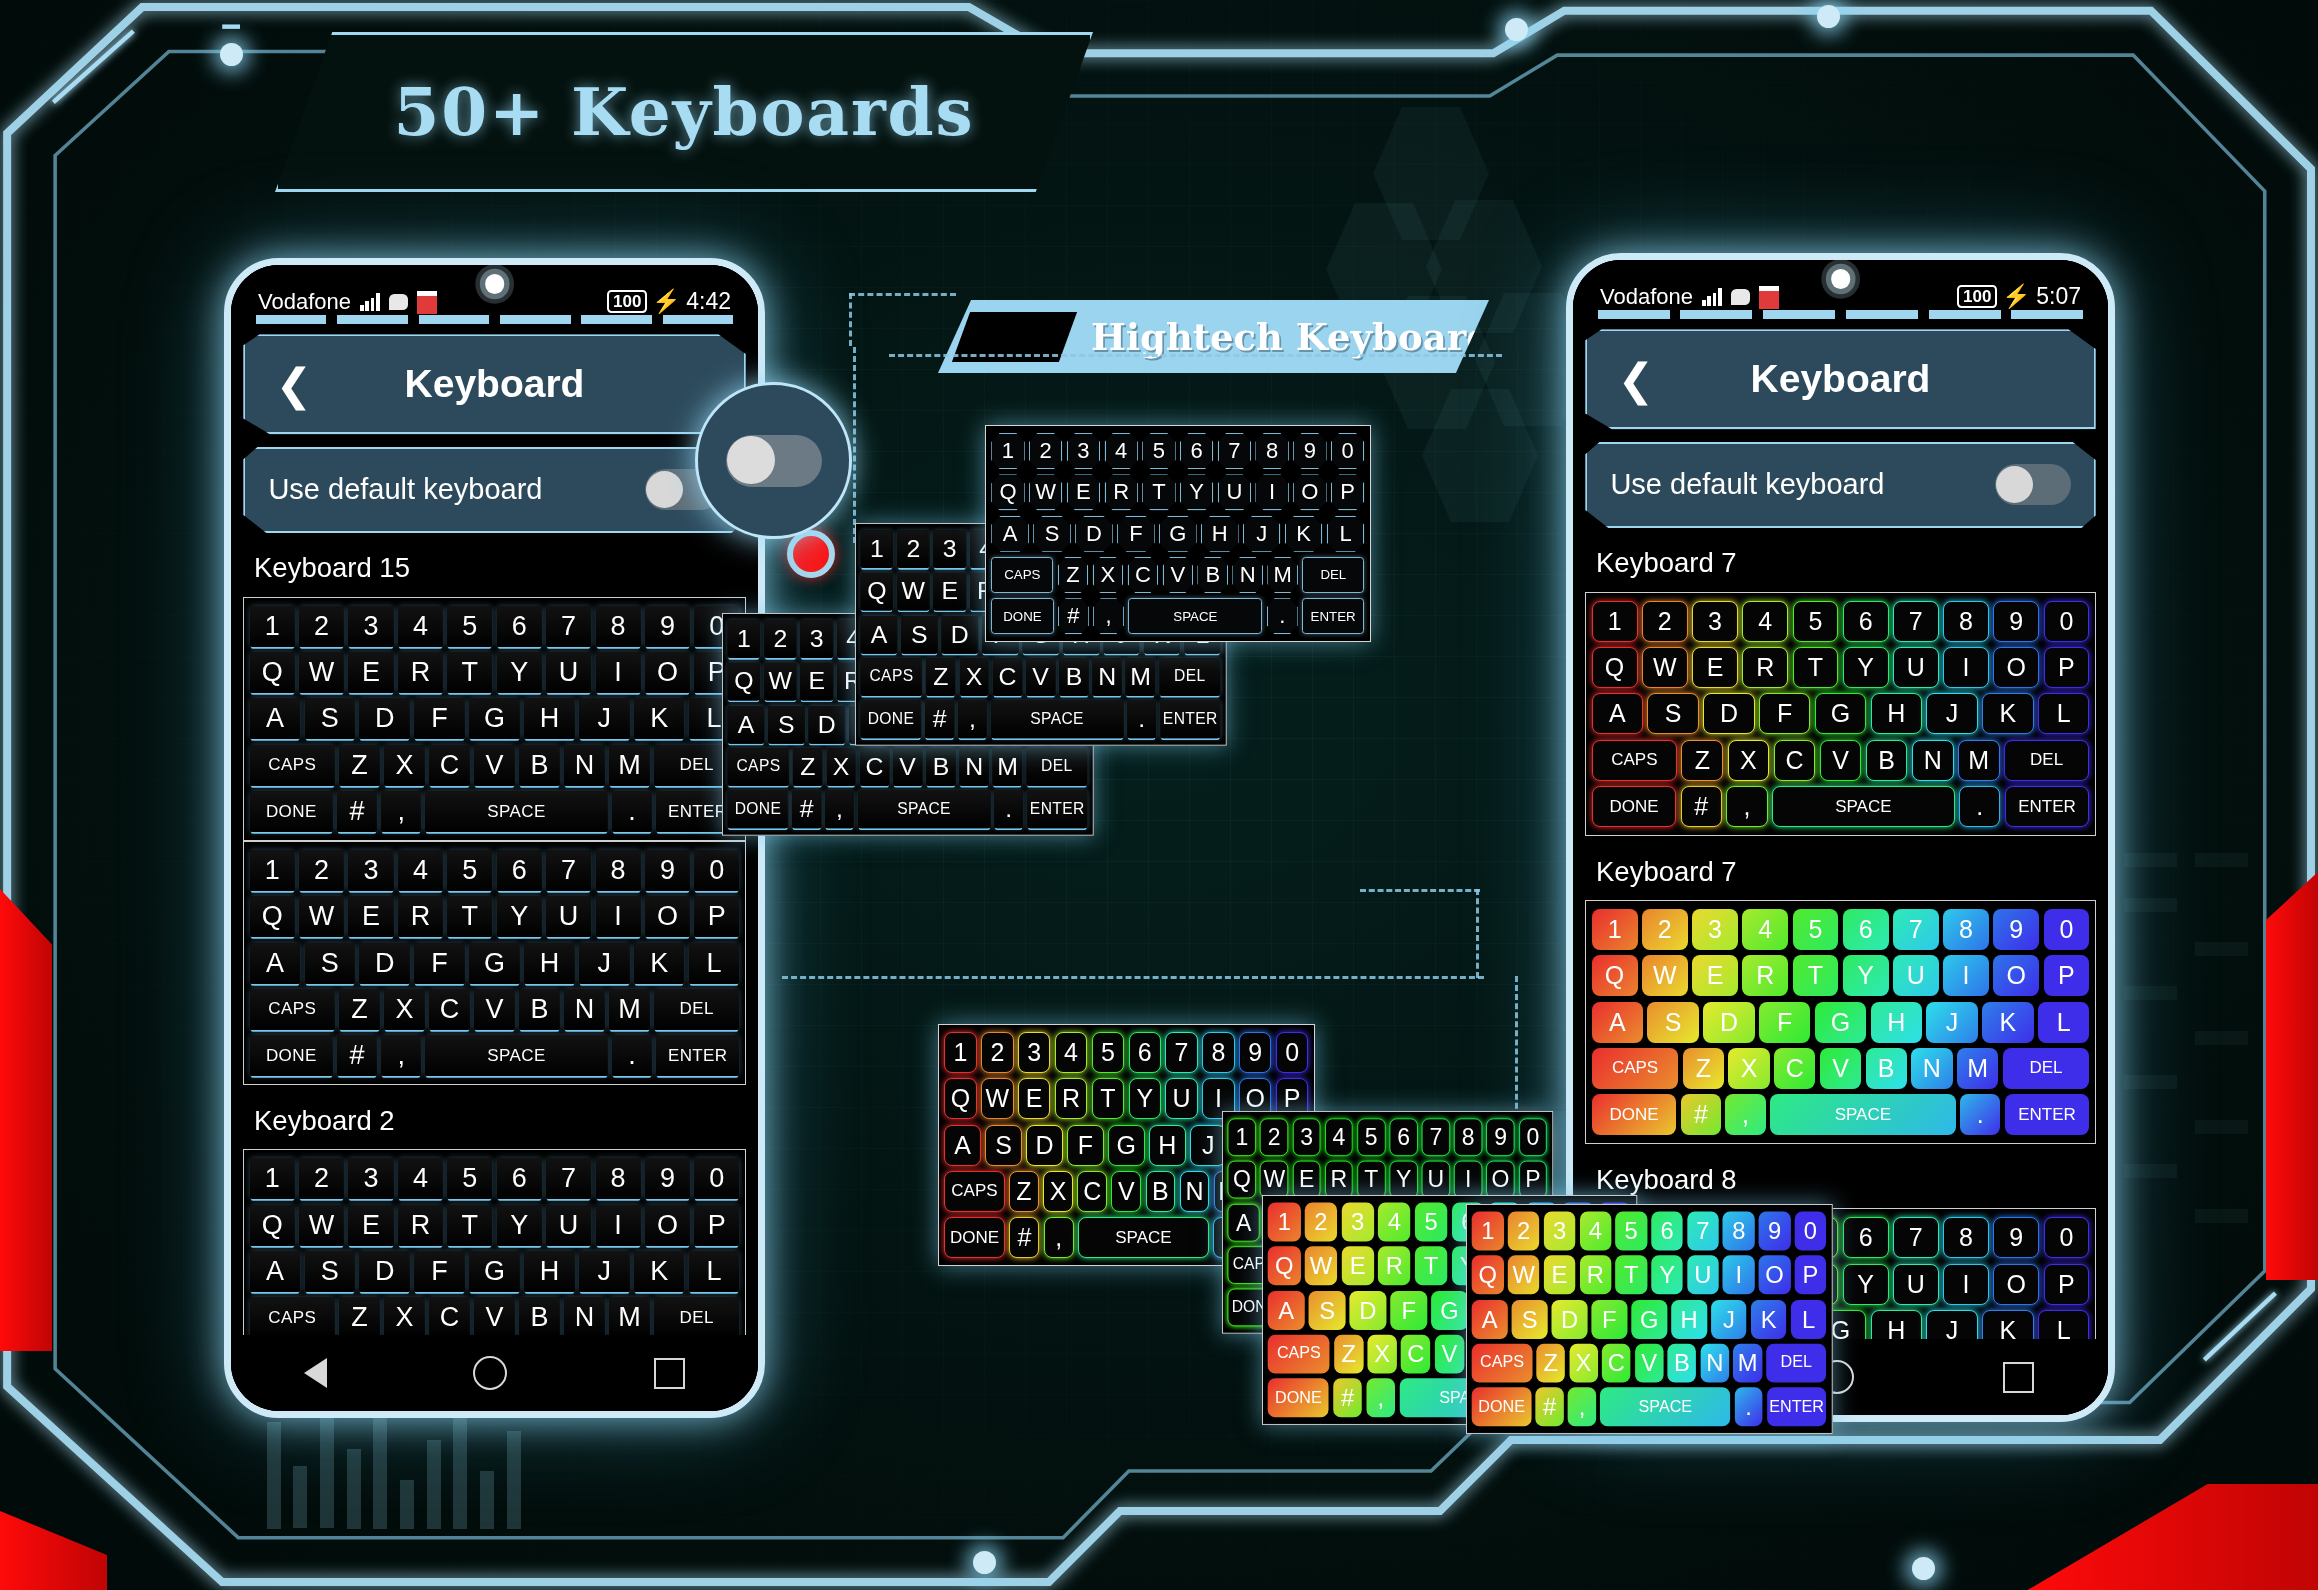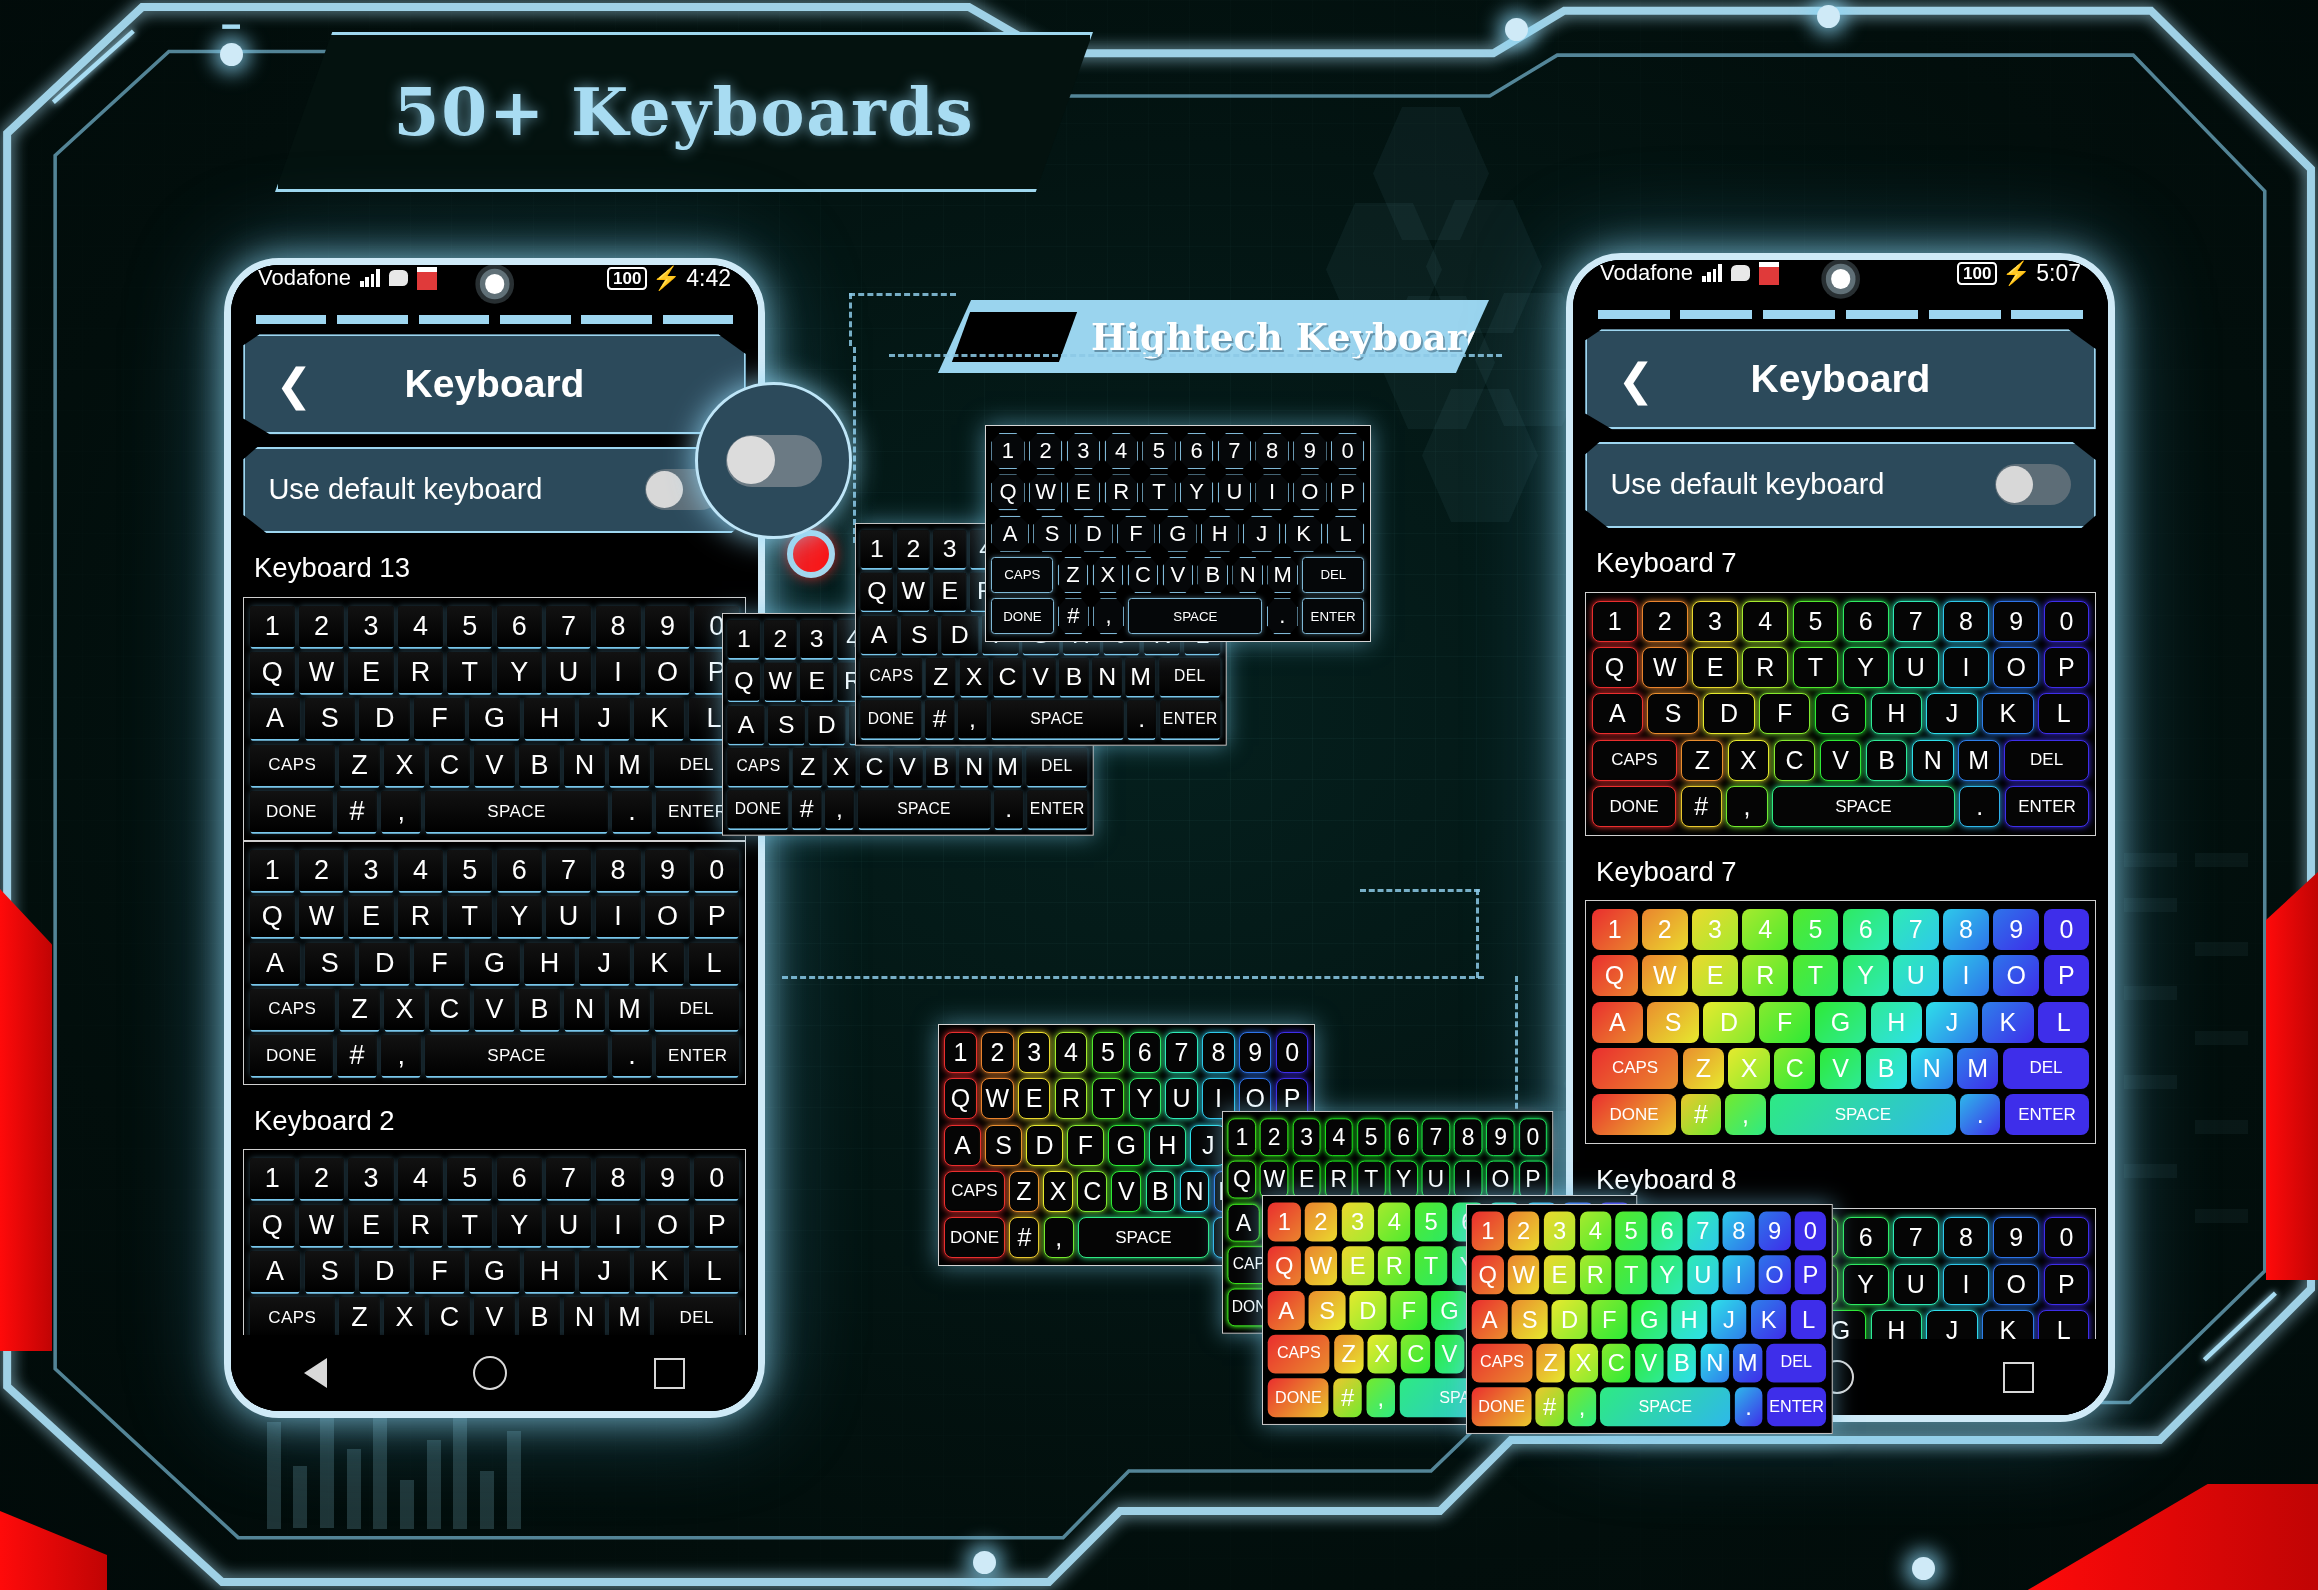--- a/index.html
+++ b/index.html
@@ -54,21 +54,21 @@
      background:#ff1111;border:6.2px solid #a9d9ef;box-shadow:0 0 14.2px rgba(255,40,40,.8);}
   .bluedot{position:absolute;width:23px;height:23px;border-radius:50%;background:#cfeaf7;
      box-shadow:0 0 19.6px 7.1px rgba(140,215,245,.75);}
 
   
   .phone{position:absolute;border-radius:55px;background:#000;
      border:7.1px solid #cfeaf7;box-shadow:0 0 37px rgba(150,220,250,.75),0 0 98px rgba(90,190,230,.35);
      overflow:hidden;}
   .phone-screen{position:absolute;inset:0;background:#000;overflow:hidden;}
 
-  .statusbar{position:relative;height:50px;display:flex;align-items:flex-start;
+  .statusbar{position:relative;height:50px;display:flex;align-items:flex-end;
       padding:0 27px;color:#fff;font-size:22px;background:#000;}
   .sb-left{display:flex;align-items:center;gap:9px;}
   .sb-right{margin-left:auto;display:flex;align-items:center;gap:5.3px;font-size:23px;}
   .notch{position:absolute;left:50%;transform:translateX(-50%);top:0;width:107px;height:41px;
       background:#000;border-radius:0 0 25px 25px;}
   .cam{position:absolute;left:50%;top:9px;transform:translateX(-50%);
       width:19.6px;height:19.6px;border-radius:50%;background:#fff;box-shadow:0 0 0 5.3px rgba(200,235,250,.35),0 0 0 9.8px rgba(200,235,250,.2);}
   .bars{display:inline-flex;align-items:flex-end;gap:1.8px;height:18px;}
   .bars i{width:3.6px;background:#fff;display:block;}
   .bars i:nth-child(1){height:6.2px}.bars i:nth-child(2){height:9.8px}
@@ -296,21 +296,21 @@
         <span class="ttl">Keyboard</span>
       </div>
 
       <div class="setting-row">
         <span class="lab">Use default keyboard</span>
         <span class="toggle">
             <i class="knob"></i>
           </span>
       </div>
 
-      <div class="kb-label">Keyboard 13</div>
+      <div class="kb-label">Keyboard 15</div>
       <div style="margin:0 12.4px;">
           <div class="kb k-glossy" id="kbA">
             <div class="kbrow">
               <div class="key">1</div>
               <div class="key">2</div>
               <div class="key">3</div>
               <div class="key">4</div>
               <div class="key">5</div>
               <div class="key">6</div>
               <div class="key">7</div>

